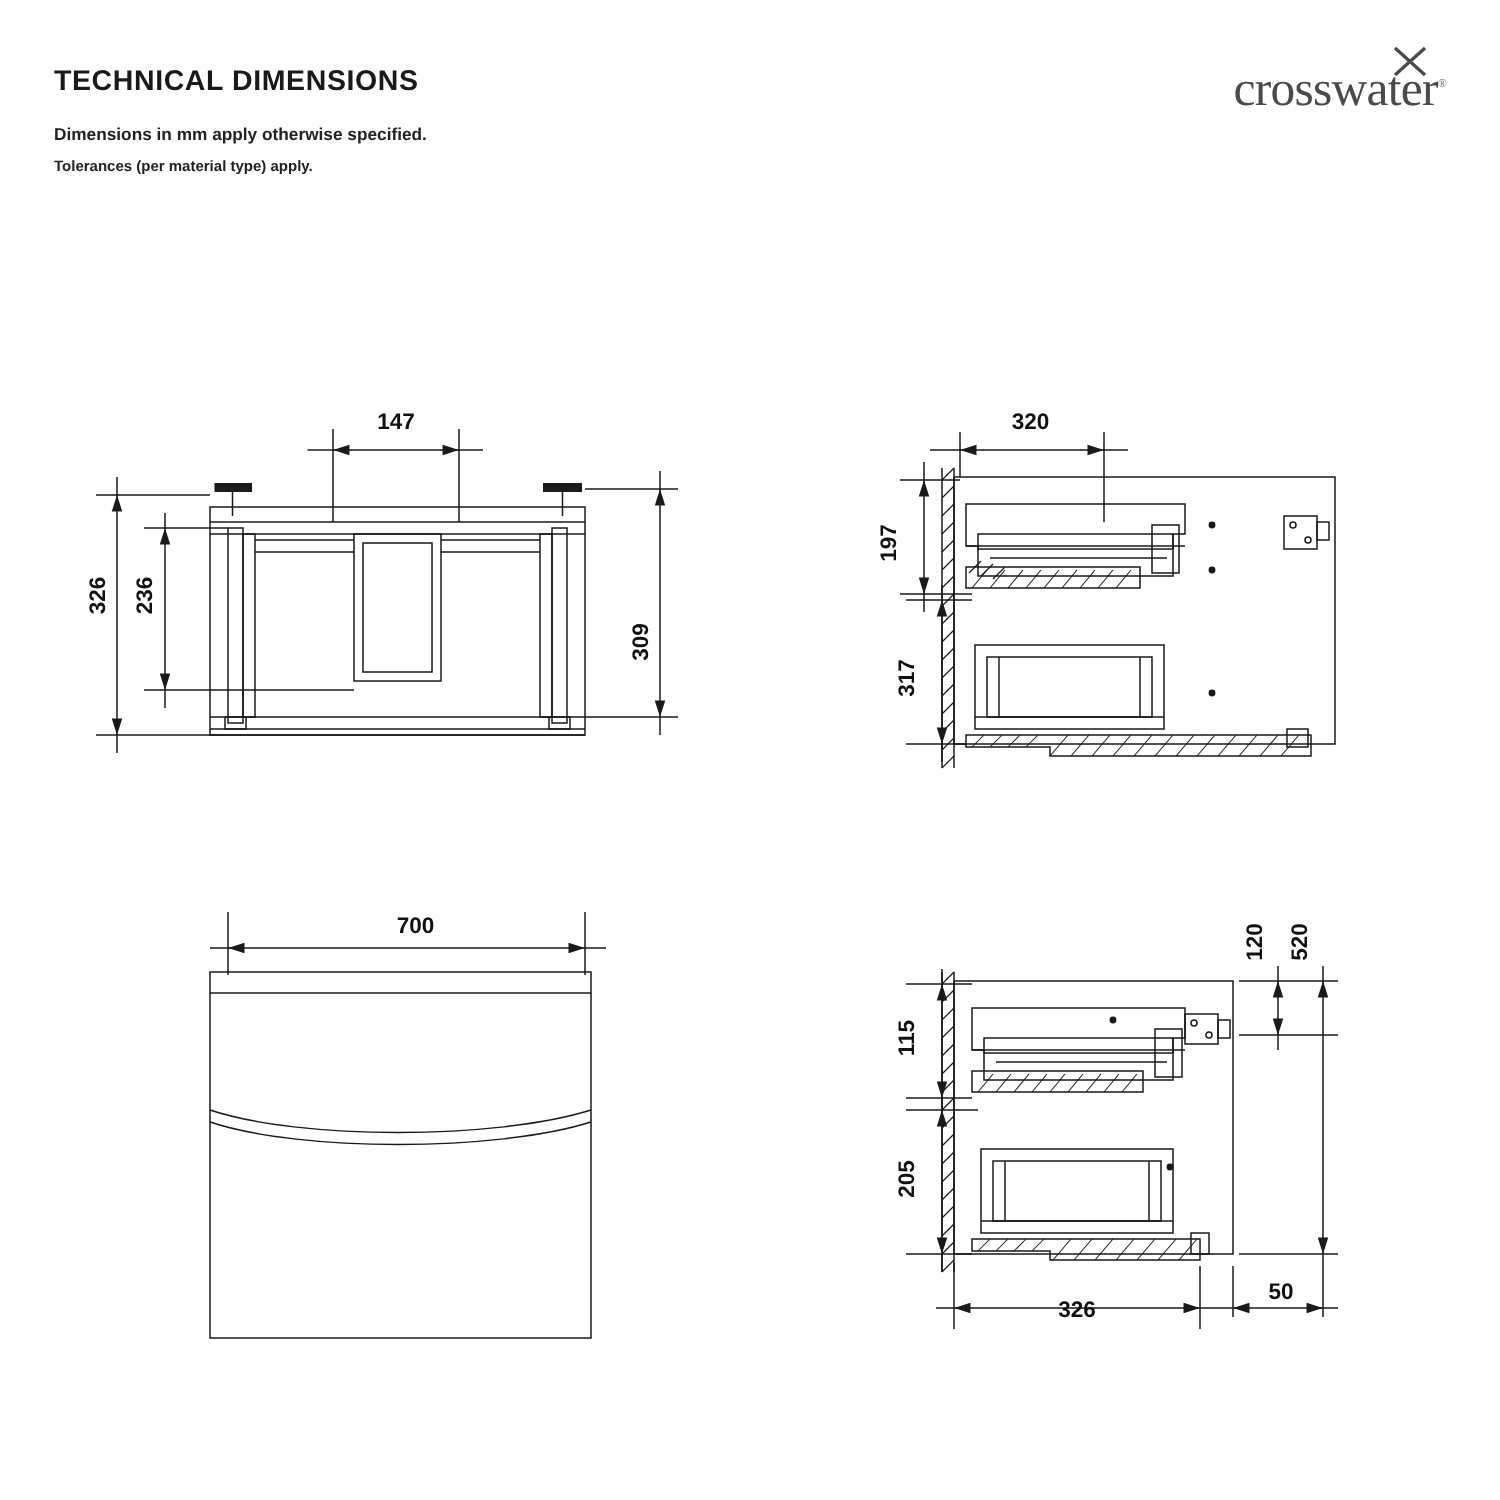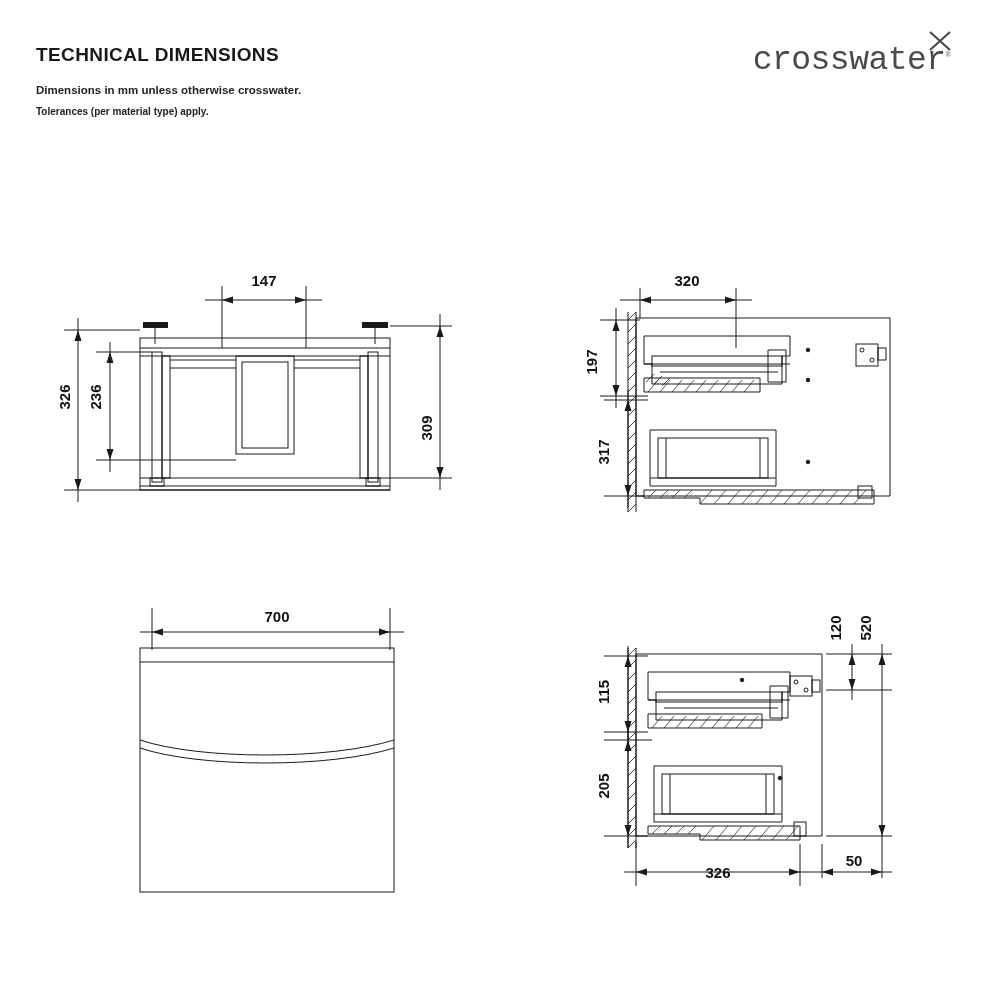--- a/index.html
+++ b/index.html
@@ -41,26 +41,26 @@
   .sub2 {
     position: absolute;
     left: 36px;
     top: 106px;
     font-size: 10px;
     font-weight: bold;
     color: #222;
   }
   .brand {
     position: absolute;
-    right: 50px;
+    right: 36px;
     top: 42px;
     font-size: 33px;
     letter-spacing: -0.5px;
     color: #4a4a4a;
-    font-family: Liberation Mono, monospace;
+    font-family: Liberation Serif, serif;
   }
   .brand .reg {
     font-size: 8px;
     vertical-align: super;
     color: #6a6a6a;
   }
   .brand-x {
     position: absolute;
     right: 44px;
     top: 26px;
@@ -81,21 +81,21 @@
     font-weight: bold;
     fill: #111;
   }
 </style>
 </head>
 <body>
 
 <div class="page">
 
   <div class="title">TECHNICAL DIMENSIONS</div>
-  <div class="sub1">Dimensions in mm unless otherwise crosswater.</div>
+  <div class="sub1">Dimensions in mm apply otherwise specified.</div>
   <div class="sub2">Tolerances (per material type) apply.</div>
 
   <div class="brand">
     <span>crosswater</span><span class="reg">®</span>
   </div>
   <svg class="brand-x" viewBox="0 0 30 30">
     <path d="M4 6 L24 24 M24 6 L4 24" stroke="#4a4a4a" stroke-width="2.2" fill="none"></path>
   </svg>
 
   <svg class="draw" viewBox="0 0 1000 1000">

